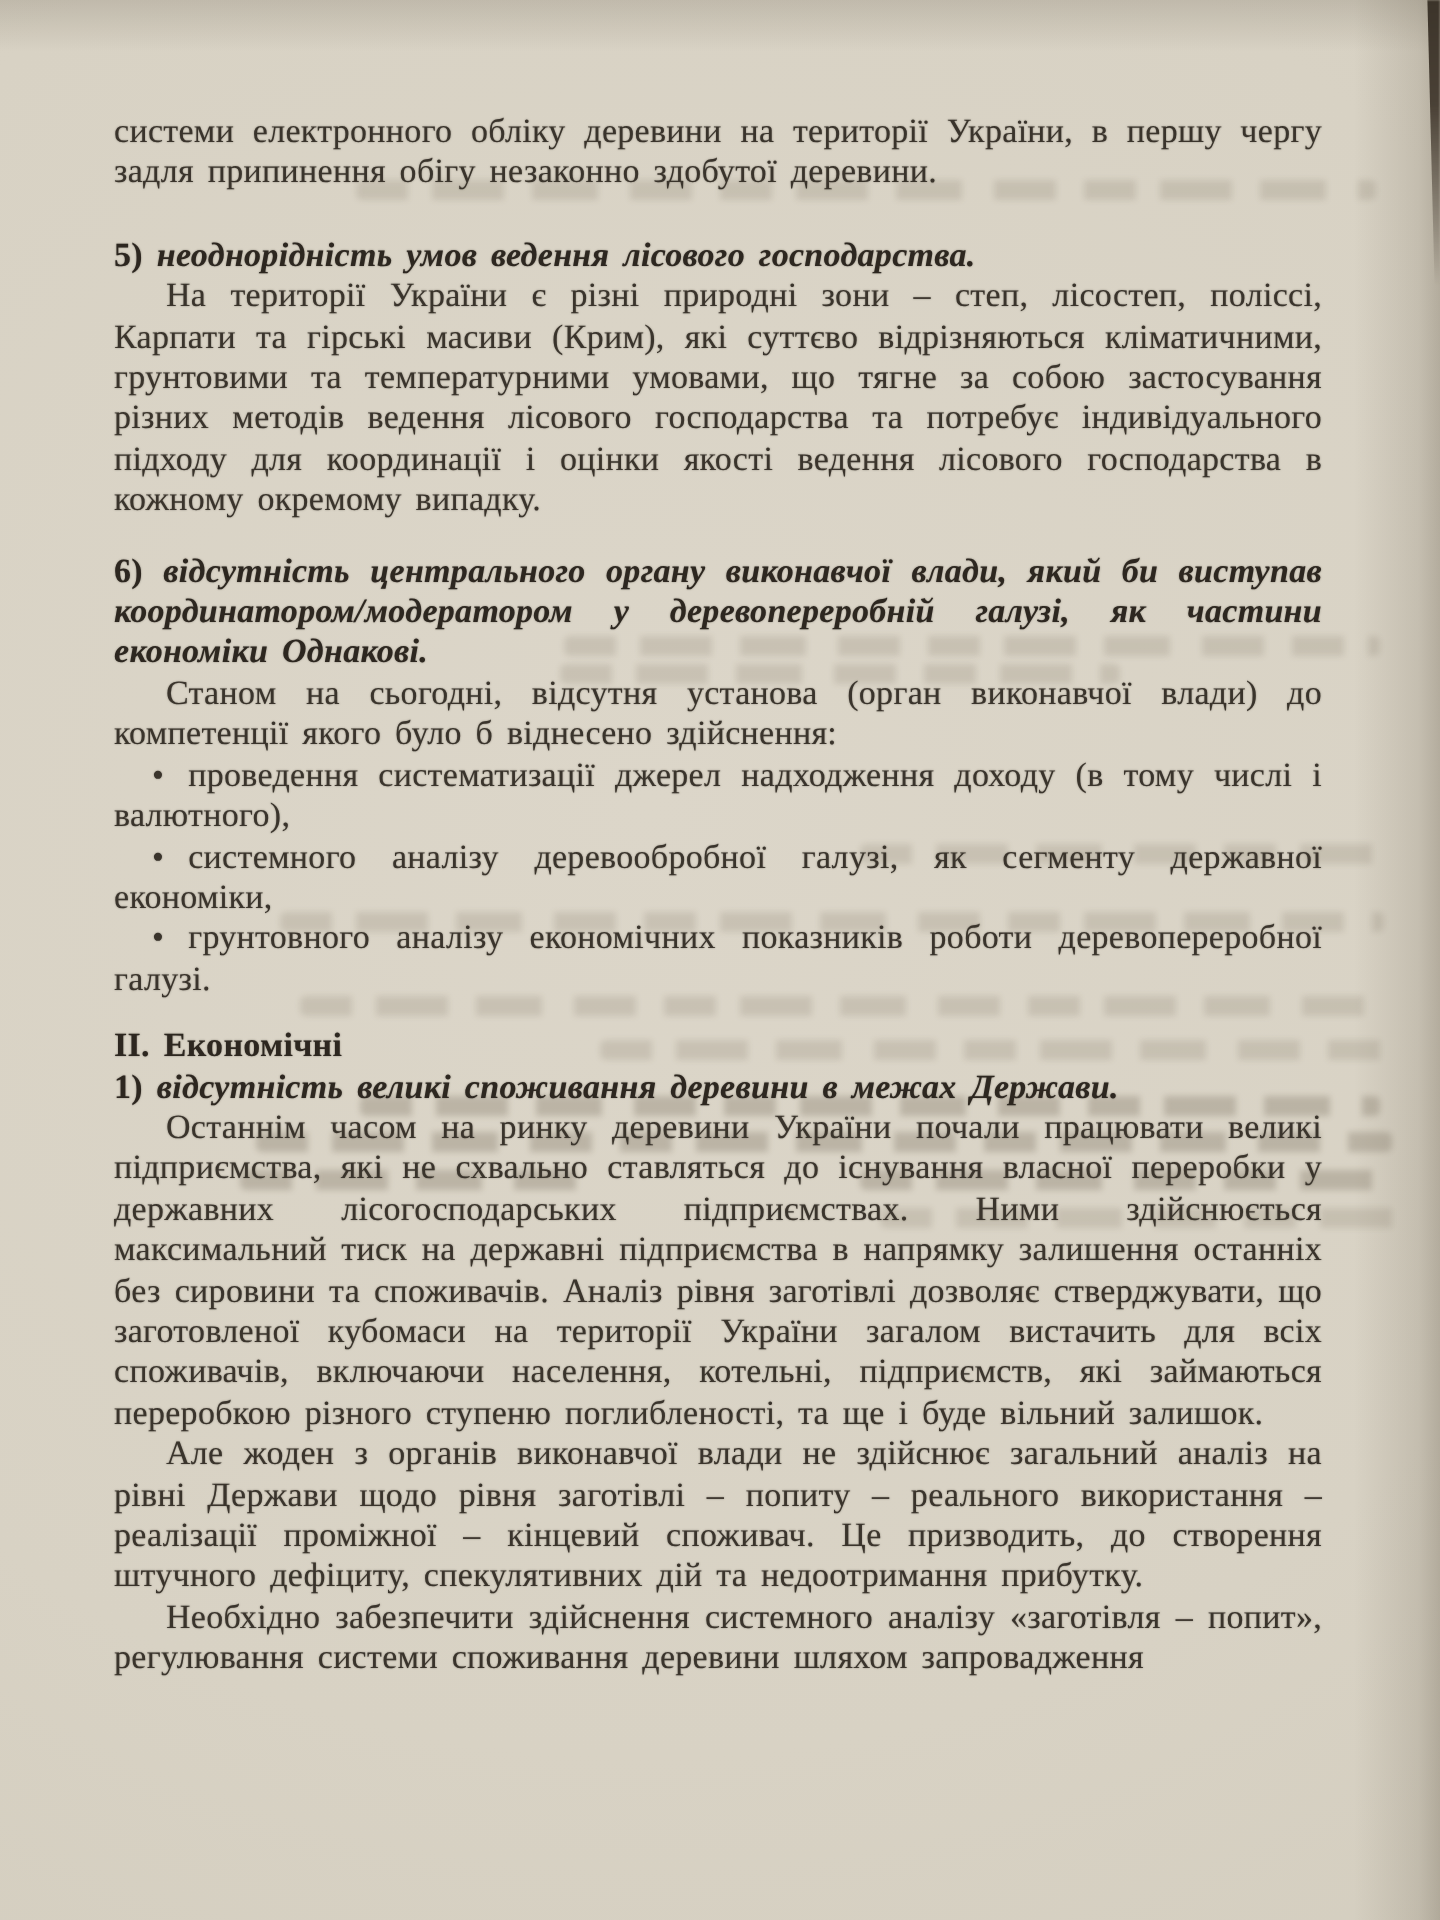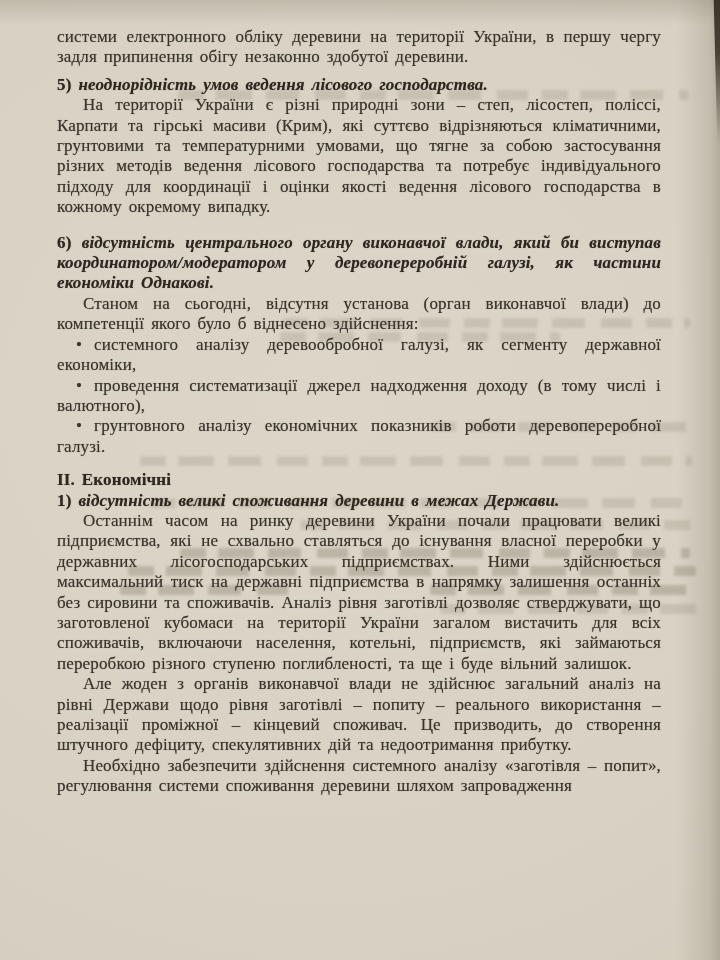--- a/index.html
+++ b/index.html
@@ -28,30 +28,30 @@
     position:absolute;height:10px;color:rgba(122,112,95,.40);
     background:repeating-linear-gradient(90deg,
       currentColor 0 26px, transparent 26px 38px,
       currentColor 38px 74px, transparent 74px 88px,
       currentColor 88px 121px, transparent 121px 137px,
       currentColor 137px 168px, transparent 168px 182px);
     filter:blur(1.6px);opacity:.8;border-radius:3px;
   }
   .smudge.faint{color:rgba(122,112,95,.24);}
   .content{
-    position:absolute;left:57px;top:27px;width:604px;
+    position:absolute;left:57px;top:56px;width:604px;
     color:#3a342c;font-size:17px;line-height:20.4px;
     text-align:justify;word-spacing:2.5px;letter-spacing:.15px;
     text-shadow:0 0 .9px rgba(58,52,44,.55);
   }
   .content p{margin:0;padding:0;text-indent:26px;}
   p.cont{text-indent:0;}
   p.hnum{font-weight:700;text-indent:0;color:#2d2720;}
   p.hnum .txt{font-style:italic;}
-  p.mt-a{margin-top:7px;}
+  p.mt-a{margin-top:21px;}
   p.mt-b{margin-top:15px;}
   p.sech{font-weight:700;text-indent:0;color:#2d2720;margin-top:13px;}
   p.bullet{text-indent:19px;}
   p.bullet .dot{padding-right:12px;}
 </style>
 </head>
 <body>
 
 <div class="page">
 
@@ -76,23 +76,23 @@
 
     <p class="hnum mt-a"><span class="num">5)</span> <span class="txt">неоднорідність умов ведення лісового господарства.</span></p>
 
     <p>На території України є різні природні зони – степ, лісостеп, поліссі, Карпати та гірські масиви (Крим), які суттєво відрізняються кліматичними, грунтовими та температурними умовами, що тягне за собою застосування різних методів ведення лісового господарства та потребує індивідуального підходу для координації і оцінки якості ведення лісового господарства в кожному окремому випадку.</p>
 
 
     <p class="hnum mt-b"><span class="num">6)</span> <span class="txt">відсутність центрального органу виконавчої влади, який би виступав координатором/модератором у деревопереробній галузі, як частини економіки Однакові.</span></p>
 
     <p>Станом на сьогодні, відсутня установа (орган виконавчої влади) до компетенції якого було б віднесено здійснення:</p>
 
+    <p class="bullet"><span class="dot">•</span><span>проведення систематизації джерел надходження доходу (в тому числі і валютного),</span></p>
+
     <p class="bullet"><span class="dot">•</span><span>системного аналізу деревообробної галузі, як сегменту державної економіки,</span></p>
-
-    <p class="bullet"><span class="dot">•</span><span>проведення систематизації джерел надходження доходу (в тому числі і валютного),</span></p>
 
     <p class="bullet"><span class="dot">•</span><span>грунтовного аналізу економічних показників роботи деревопереробної галузі.</span></p>
 
     <p class="sech">ІІ. Економічні</p>
 
     <p class="hnum"><span class="num">1)</span> <span class="txt">відсутність великі споживання деревини в межах Держави.</span></p>
 
     <p>Останнім часом на ринку деревини України почали працювати великі підприємства, які не схвально ставляться до існування власної переробки у державних лісогосподарських підприємствах. Ними здійснюється максимальний тиск на державні підприємства в напрямку залишення останніх без сировини та споживачів. Аналіз рівня заготівлі дозволяє стверджувати, що заготовленої кубомаси на території України загалом вистачить для всіх споживачів, включаючи населення, котельні, підприємств, які займаються переробкою різного ступеню поглибленості, та ще і буде вільний залишок.</p>
 
     <p>Але жоден з органів виконавчої влади не здійснює загальний аналіз на рівні Держави щодо рівня заготівлі – попиту – реального використання – реалізації проміжної – кінцевий споживач. Це призводить, до створення штучного дефіциту, спекулятивних дій та недоотримання прибутку.</p>

